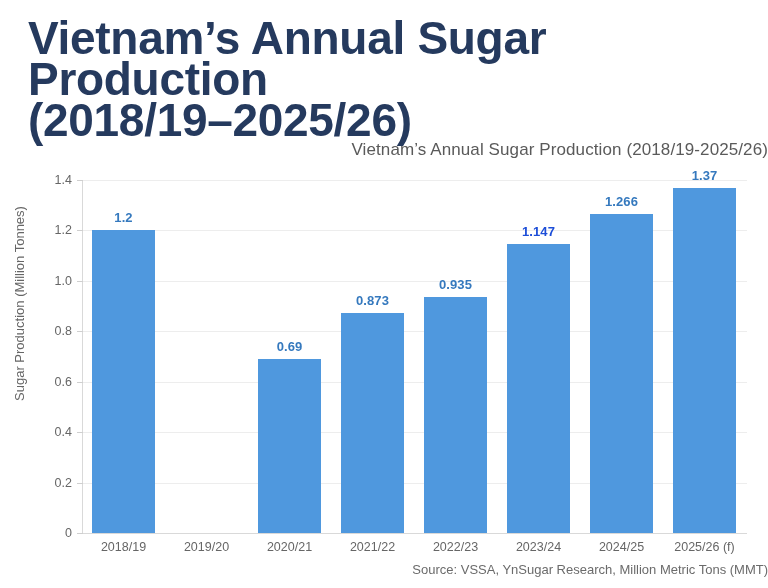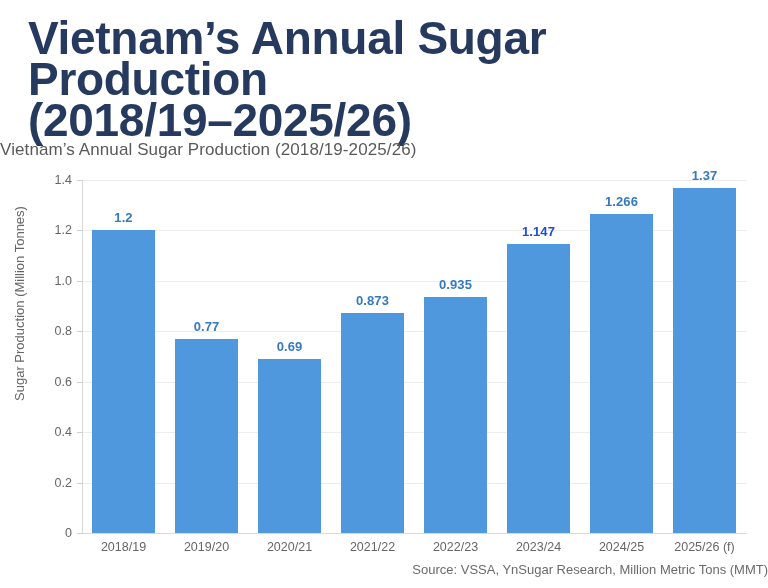--- a/index.html
+++ b/index.html
@@ -37,21 +37,21 @@
     top: 128px;
     width: 768px;
     height: 460px;
   }
 
   #chart-title {
     position: absolute;
     left: 0;
     top: 12px;
     width: 768px;
-    text-align: left;
+    text-align: right;
     color: #5a5a5a;
     font-size: 17px;
     letter-spacing: 0.1px;
   }
 
   
   #plot-area {
     position: absolute;
     left: 82px;
     top: 52px;
@@ -204,24 +204,20 @@
       <div class="tick-mark" style="top: 50.4286px;"></div>
       <div class="gridline" style="top: 0px;"></div>
       <div class="tick-mark" style="top: 0px;"></div>
     </div>
 
   <div id="bars">
       <div class="bar-slot" style="left: 0px; width: 83px;">
         <div class="bar" title="2018/19: 1.2" style="height: 302.571px; background: rgb(79, 152, 222);"></div>
         <div class="bar-value" style="bottom: 307.571px; color: rgb(53, 121, 190);">1.2</div>
       </div>
-      <div class="bar-slot" style="left: 83px; width: 83px;">
-        <div class="bar" title="2019/20: 0.77" style="height: 194.15px; background: rgb(79, 152, 222);"></div>
-        <div class="bar-value" style="bottom: 199.15px; color: rgb(53, 121, 190);">0.77</div>
-      </div>
       <div class="bar-slot" style="left: 166px; width: 83px;">
         <div class="bar" title="2020/21: 0.69" style="height: 173.979px; background: rgb(79, 152, 222);"></div>
         <div class="bar-value" style="bottom: 178.979px; color: rgb(53, 121, 190);">0.69</div>
       </div>
       <div class="bar-slot" style="left: 249px; width: 83px;">
         <div class="bar" title="2021/22: 0.873" style="height: 220.121px; background: rgb(79, 152, 222);"></div>
         <div class="bar-value" style="bottom: 225.121px; color: rgb(53, 121, 190); text-align: center;">0.873</div>
       </div>
       <div class="bar-slot" style="left: 332px; width: 83px;">
         <div class="bar" title="2022/23: 0.935" style="height: 235.754px; background: rgb(79, 152, 222);"></div>

